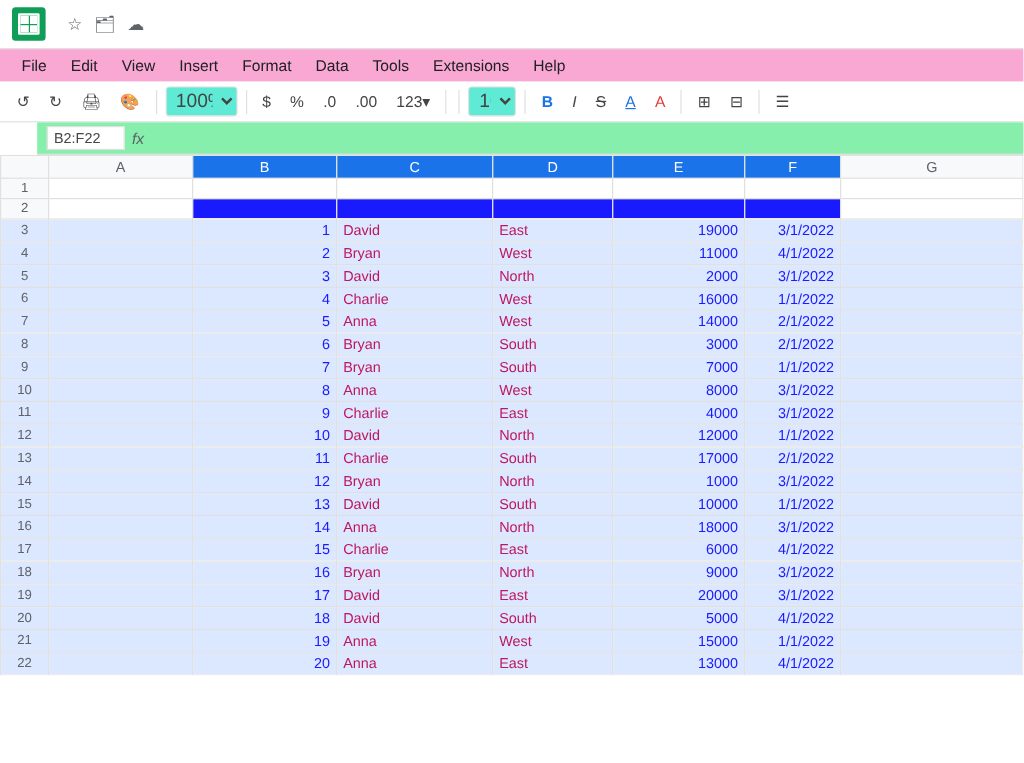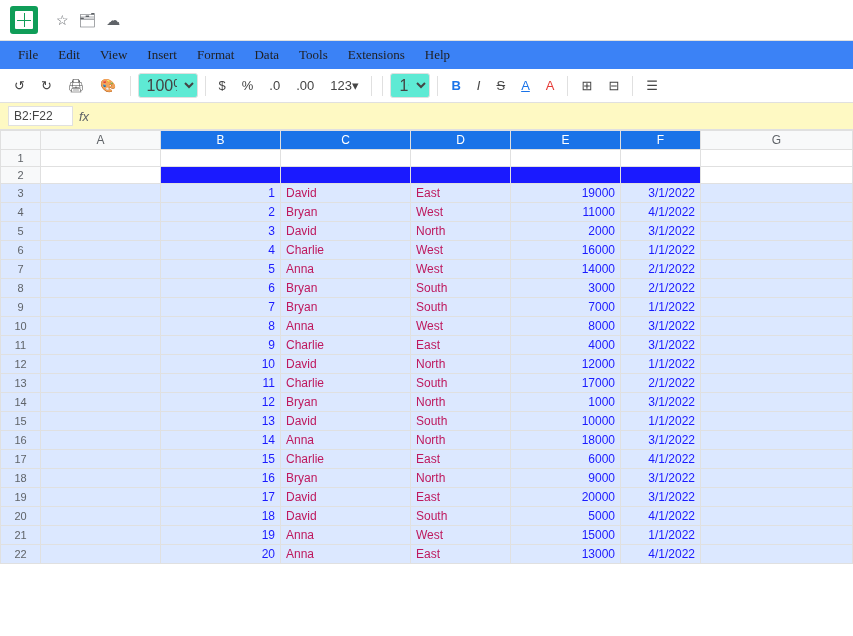--- a/index.html
+++ b/index.html
@@ -18,22 +18,21 @@
       width: 18px; height: 18px; border: 2px solid #fff; border-radius: 1px;
       display: grid; grid-template-columns: 1fr 1fr; grid-template-rows: 1fr 1fr; gap: 1px;
     }
     #app-icon-inner div { background: #fff; }
     #title-text { font-size: 16px; color: #202124; font-weight: 400; }
     .title-icon { color: #5f6368; font-size: 14px; cursor: pointer; margin-left: 2px; }
 
     
     #menubar {
       display: flex; align-items: flex-end; padding: 2px 10px; gap: 4px;
-      background: #3b82f6;
-      font-family: Liberation Serif, serif;
+      background: #f9a8d4;
     }
     .menu-item { padding: 4px 8px; color: #202124; font-size: 13px; cursor: pointer; border-radius: 3px; }
     #last-edit { margin-left: auto; color: #1a73e8; font-size: 12px; cursor: pointer; }
 
     
     #toolbar {
       display: flex; align-items: center; padding: 4px 8px; gap: 4px;
       background: #fff; border-bottom: 1px solid #e0e0e0; flex-wrap: wrap;
     }
     .toolbar-btn {
@@ -48,21 +47,21 @@
     .font-btn-bold { font-weight: bold; }
     .font-btn-italic { font-style: italic; }
     .underline-A { text-decoration: underline; color: #1a73e8; }
     #zoom-select { width: 60px; }
     #font-select { width: 110px; }
     #size-select { width: 40px; }
 
     
     #formulabar {
       display: flex; align-items: center; padding: 3px 8px; gap: 6px;
-      background: #fef9c3; border-bottom: 1px solid #e0e0e0;
+      background: #86efac; border-bottom: 1px solid #e0e0e0; margin-left: 31px;
     }
     #cell-ref { width: 60px; border: 1px solid #e0e0e0; padding: 2px 5px; font-size: 12px; color: #444; }
     #fx-icon { color: #5f6368; font-size: 13px; font-style: italic; }
     #formula-content { flex: 1; border: none; padding: 2px 5px; font-size: 12px; color: #202124; outline: none; }
 
     
     #spreadsheet { overflow: auto; }
     table { border-collapse: collapse; width: 100%; table-layout: fixed; }
     
     

